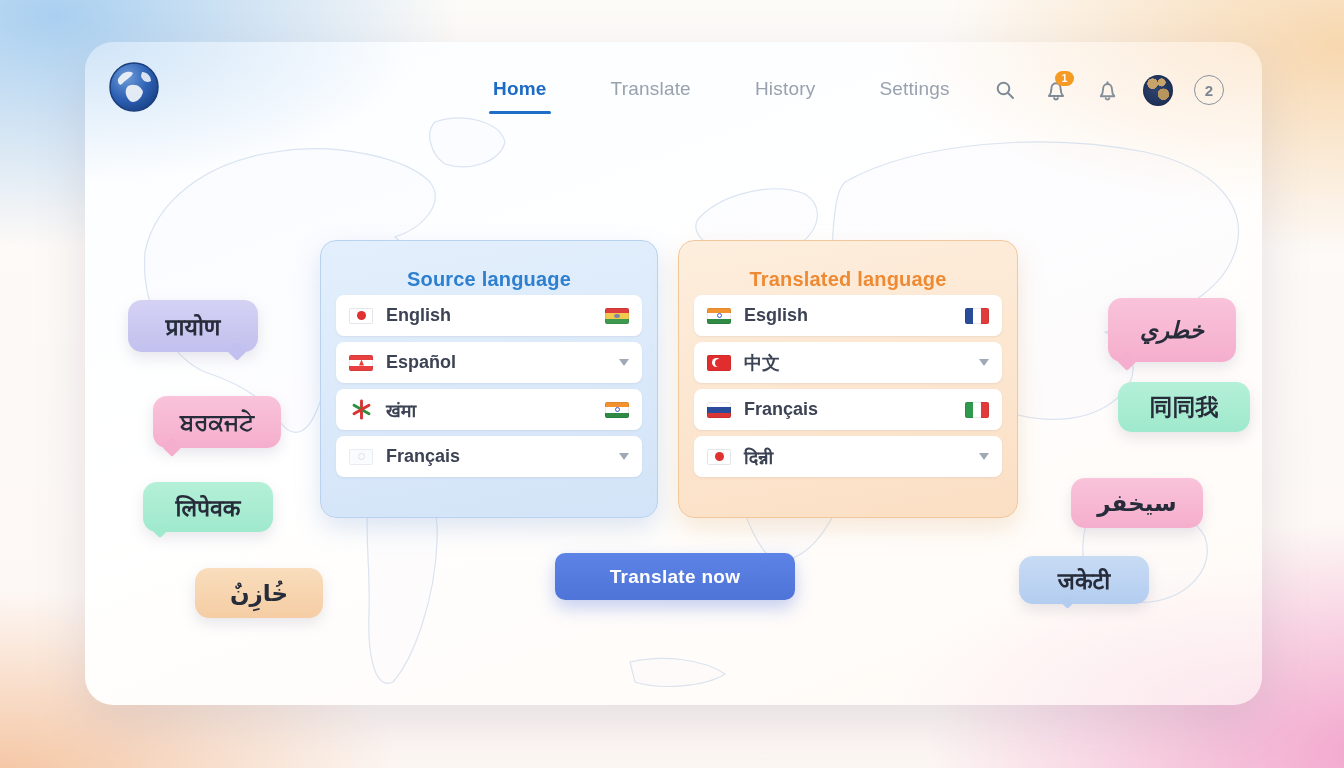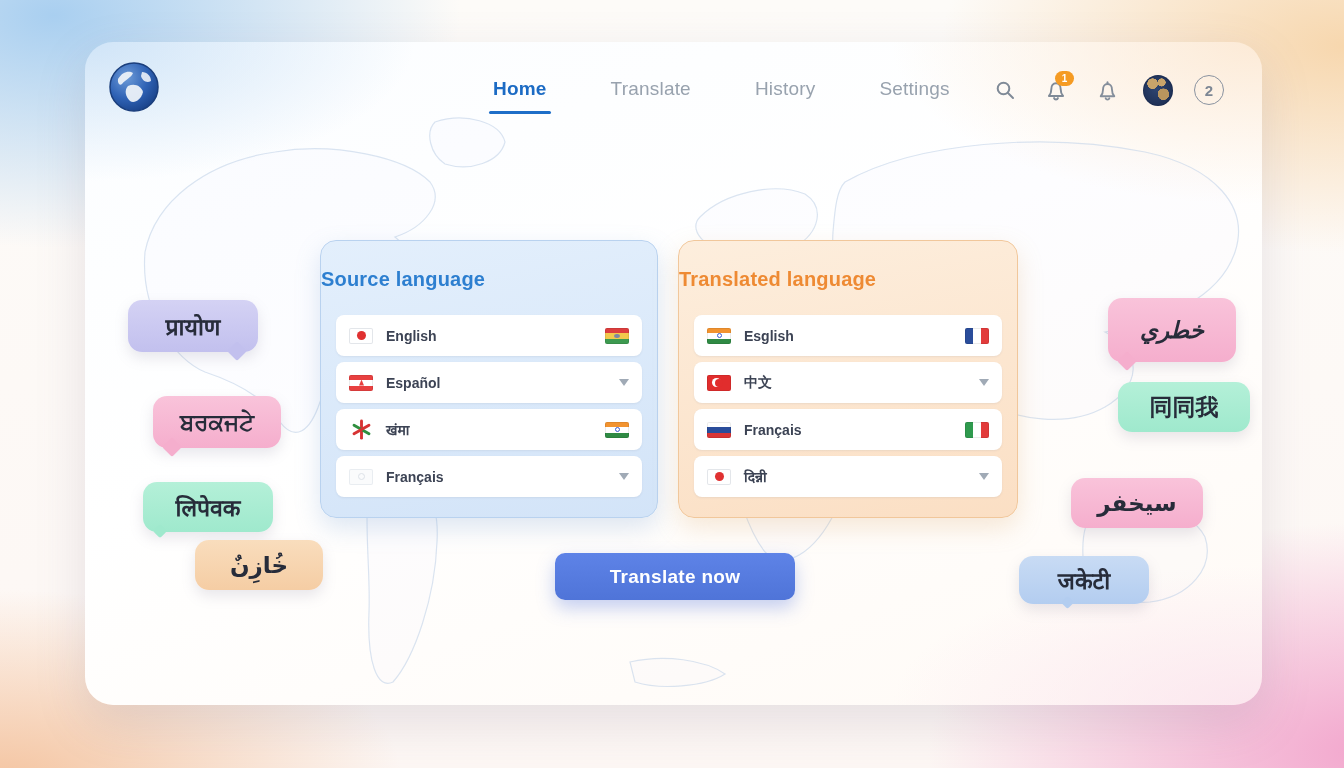--- a/index.html
+++ b/index.html
@@ -46,27 +46,27 @@
   .help-circle{width:28px;height:28px;border-radius:50%;border:1.6px solid #8a93a0;color:#7d8794;
     font-size:15px;font-weight:600;display:flex;align-items:center;justify-content:center;}
   
   .panel{position:absolute;top:198px;width:338px;height:278px;border-radius:16px;padding:0;box-sizing:border-box;}
   .panel.source{left:235px;
     background:linear-gradient(170deg,#e3effc 0%,#d3e4f8 100%);
     border:1px solid #b9d2ef;box-shadow:0 10px 24px rgba(120,160,210,.25);}
   .panel.target{left:593px;width:340px;
     background:linear-gradient(170deg,#fdeedd 0%,#fbdfc4 100%);
     border:1px solid #f1c79b;box-shadow:0 10px 24px rgba(220,170,110,.25);}
-  .panel-title{font-size:20px;font-weight:700;padding:27px 0 24px;letter-spacing:.2px;}
+  .panel-title{text-align:center;font-size:20px;font-weight:700;padding:27px 0 4px;letter-spacing:.2px;}
   .panel.source .panel-title{color:#2d7fd0;}
   .panel.target .panel-title{color:#ee8a33;}
   .rows{padding:0 15px;display:flex;flex-direction:column;gap:6px;}
   .lang-row{height:41px;background:#fff;border-radius:8px;display:flex;align-items:center;gap:13px;
     padding:0 13px;box-shadow:0 1px 2px rgba(100,110,130,.10);cursor:pointer;}
-  .lang-label{font-size:14px;font-weight:600;color:#3c4354;}
+  .lang-label{font-size:18px;font-weight:600;color:#3c4354;}
   .right-slot{margin-left:auto;display:flex;align-items:center;}
   
   .flag{width:24px;height:16px;border-radius:2px;position:relative;overflow:hidden;flex:0 0 auto;
     box-shadow:inset 0 0 0 1px rgba(0,0,0,.08);}
   .flag[data-flag="flag-japan"]{background:#fff;box-shadow:inset 0 0 0 1px #e3e6ea;}
   .flag[data-flag="flag-japan"]::after{content:"";position:absolute;width:9px;height:9px;border-radius:50%;background:#e03131;left:7.5px;top:3.5px;}
   .flag[data-flag="flag-bolivia"]{background:linear-gradient(180deg,#dd3d3d 0 34%,#f2c94c 34% 67%,#3d9a50 67% 100%);}
   .flag[data-flag="flag-bolivia"]::after{content:"";position:absolute;left:9px;top:6px;width:6px;height:4.5px;border-radius:50%;background:#6f7fae;opacity:.9;}
   .flag[data-flag="flag-lebanon"]{background:linear-gradient(180deg,#e84040 0 30%,#fff 30% 70%,#e84040 70% 100%);}
   .flag[data-flag="flag-lebanon"]::after{content:"";position:absolute;left:10px;top:5px;width:5px;height:6px;background:#e84040;
@@ -101,21 +101,21 @@
   .b-pink{background:linear-gradient(180deg,#f9c3da,#f5aecd);}
   .b-pink::after{left:12px;background:#f5aecd;}
   .b-mint{background:linear-gradient(180deg,#b4f0d8,#9fe9cd);}
   .b-mint::after{left:12px;background:#9fe9cd;width:10px;height:10px;bottom:-4px;}
   .b-peach{background:linear-gradient(180deg,#f9ddbd,#f5cda4);}
   .b-blue{background:linear-gradient(180deg,#c8dbf4,#b3cdf0);}
   .b-blue::after{left:44px;background:#b3cdf0;width:9px;height:9px;bottom:-3px;}
   .pos-l1{left:43px;top:258px;width:102px;height:52px;}
   .pos-l2{left:68px;top:354px;width:100px;height:52px;}
   .pos-l3{left:58px;top:440px;width:102px;height:50px;}
-  .pos-l4{left:110px;top:498px;width:100px;height:50px;}
+  .pos-l4{left:110px;top:526px;width:100px;height:50px;}
   .pos-r1{left:1023px;top:256px;width:100px;height:64px;font-style:italic;}
   .pos-r2{left:1033px;top:340px;width:104px;height:50px;text-align:center;}
   .pos-r3{left:986px;top:436px;width:104px;height:50px;}
   .pos-r4{left:934px;top:514px;width:102px;height:48px;}
 </style>
 </head>
 <body>
 
 <div class="card">
 

